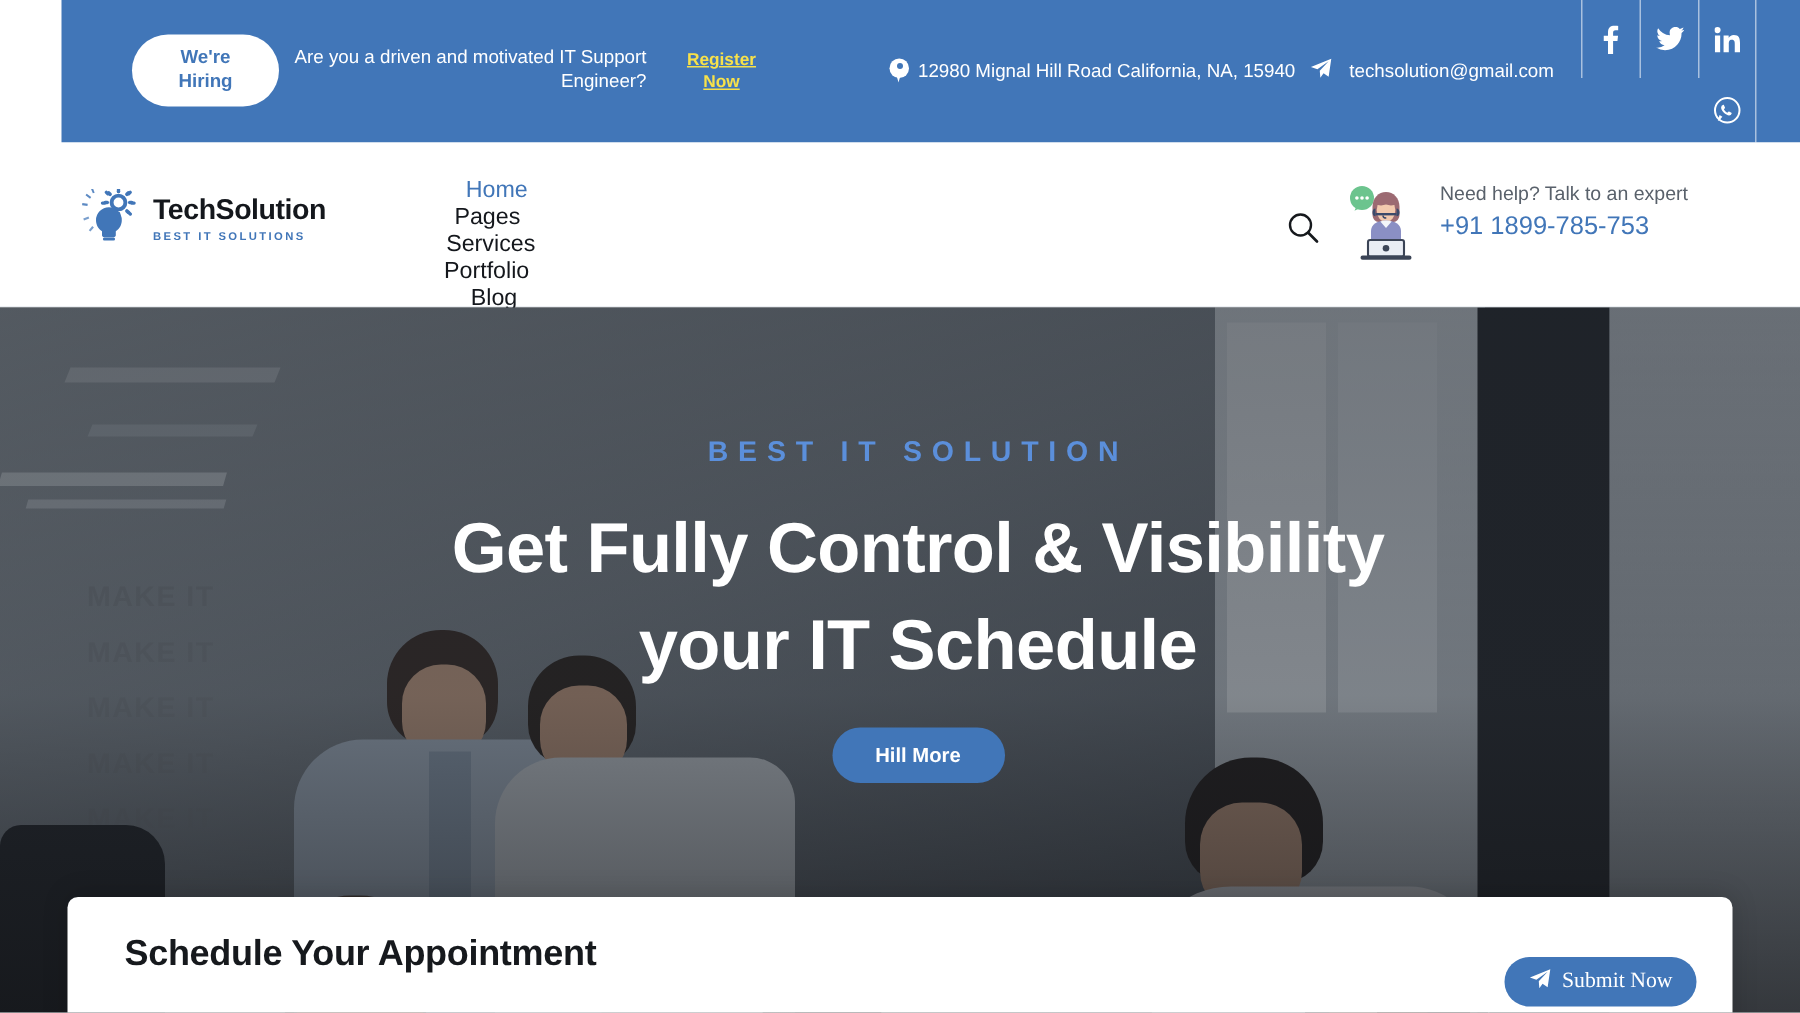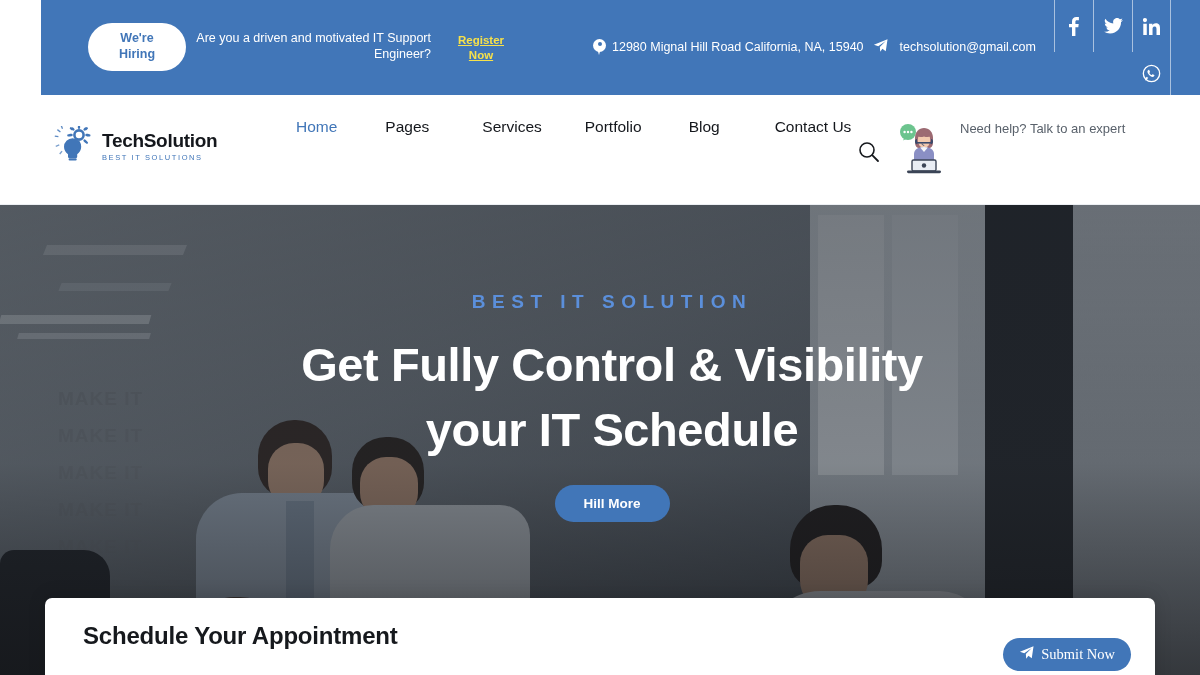--- a/index.html
+++ b/index.html
@@ -98,27 +98,27 @@
     position: absolute; left: 52px; top: 126px;
     display: flex; align-items: center; gap: 6px;
   }
   .logo-text-col { display: flex; flex-direction: column; }
   .logo-name {
     font-size: 19px; font-weight: bold; color: #14171c; letter-spacing: -.3px;
     line-height: 1;
     text-align: center;
   }
   .logo-sub {
-    font-size: 7.5px; font-weight: normal; color: #4176b8;
+    font-size: 7.5px; font-weight: bold; color: #4176b8;
     letter-spacing: 1.6px; margin-top: 3px;
   }
 
   .nav {
     position: absolute; left: 296px; top: 118px;
-    display: flex; align-items: flex-end;
+    display: flex; align-items: flex-end; flex-direction: column;
   }
   .nav-item {
     font-size: 15.5px; color: #14171c; cursor: pointer;
     white-space: nowrap; padding: 0;
   }
   .nav-item.active { color: #4176b8; }
 
   .buy-now {
     position: absolute; left: 738px; top: 153px;
     width: 94px; height: 40px; border-radius: 20px;
@@ -321,20 +321,21 @@
       <path d="M18 32c0-4.4 4.4-7 10-7s10 2.6 10 7v8H18z" fill="#8a8fc4"></path>
       <path d="M24.2 25.6 28 30l3.8-4.4c-1.2-.4-2.4-.6-3.8-.6s-2.6.2-3.8.6z" fill="#f4f6fa"></path>
       <rect x="16" y="38" width="24" height="11" rx="1.4" fill="#e9edf4" stroke="#3b4456" stroke-width="1.4"></rect>
       <circle cx="28" cy="43.5" r="2.2" fill="#3b4456"></circle>
       <rect x="11" y="48.4" width="34" height="2.8" rx="1.4" fill="#3b4456"></rect>
     </svg>
   </span>
 
   <div class="help-block">
     <div class="help-text">Need help? Talk to an expert</div>
+    <div class="help-phone">+91 1899-785-753</div>
   </div>
 
   <div class="hero">
     <div class="hero-photo">
 
       <div class="sc" style="left:0;top:0;width:1200px;height:470px;background:linear-gradient(160deg,#9aa2a8 0%,#7e868d 38%,#5c636a 70%,#3b4046 100%);"></div>
 
       <div class="sc" style="left:810px;top:0;width:180px;height:430px;background:linear-gradient(180deg,#d6dde2,#aeb6bd);"></div>
       <div class="sc" style="left:818px;top:10px;width:66px;height:260px;background:#e6ebef;opacity:.85;"></div>
       <div class="sc" style="left:892px;top:10px;width:66px;height:260px;background:#dfe5ea;opacity:.8;"></div>

